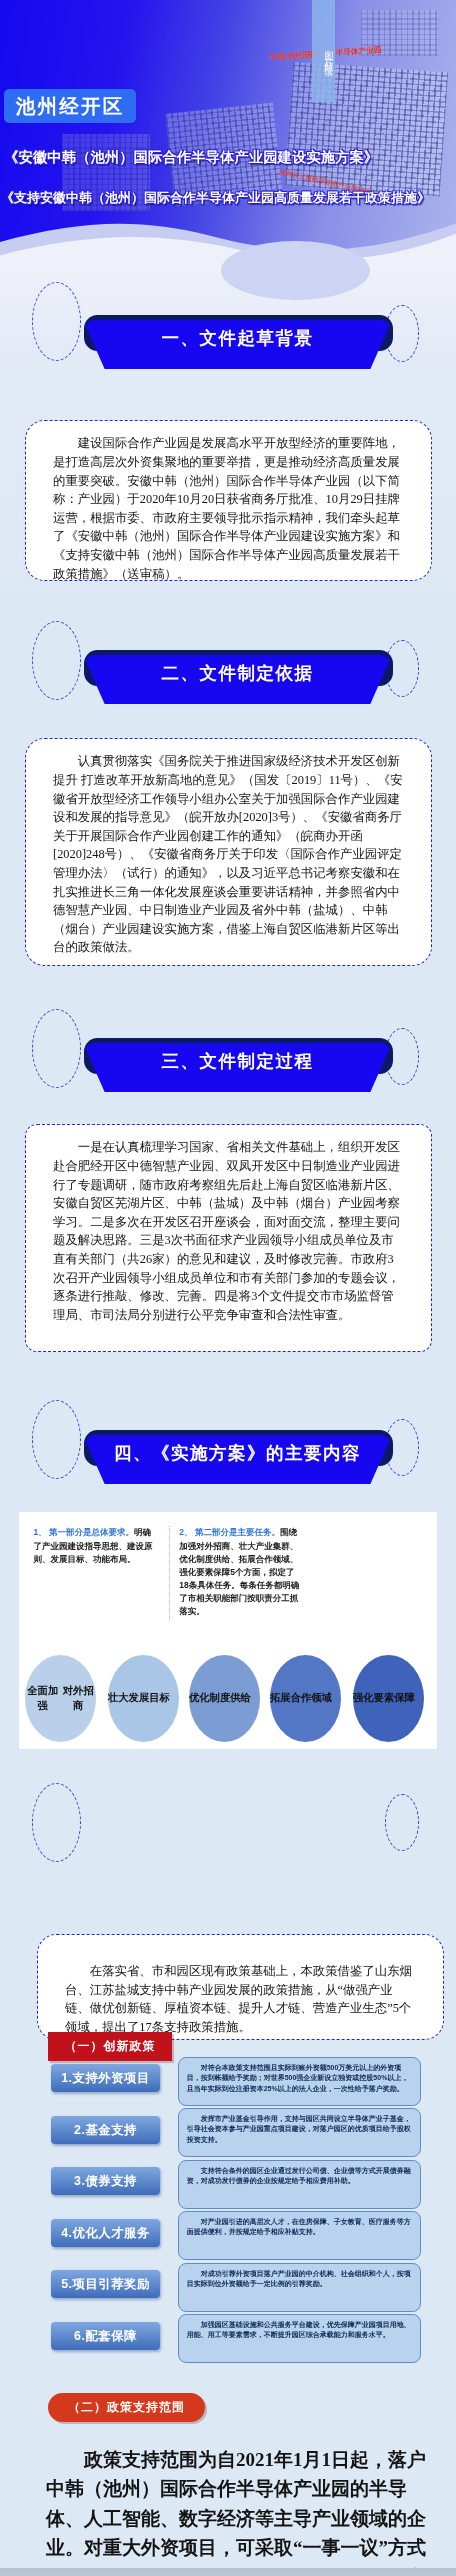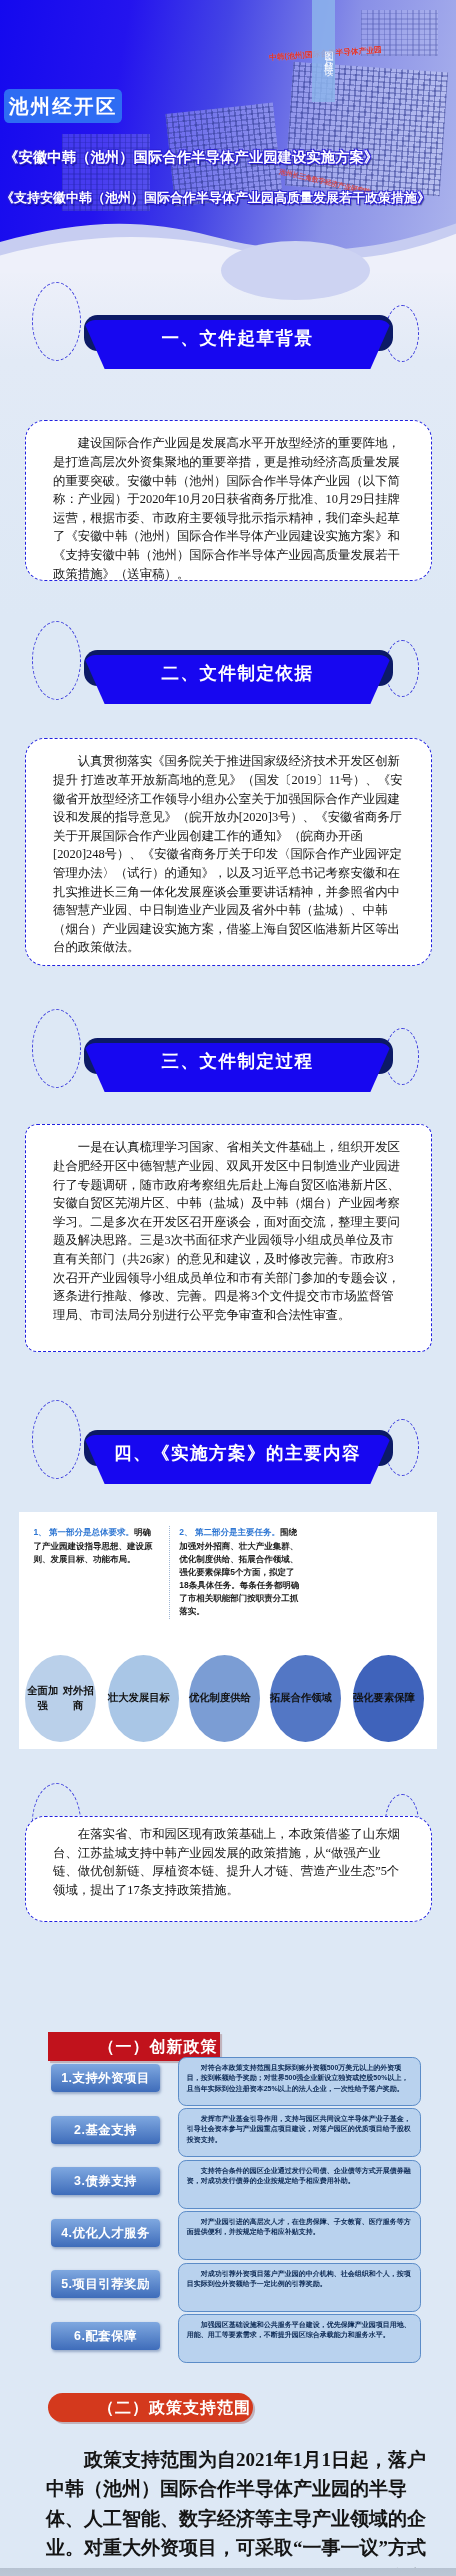--- a/index.html
+++ b/index.html
@@ -6,21 +6,21 @@
   .page{position:relative;width:456px;height:2735px;margin:0 auto;overflow:hidden;
         background:linear-gradient(180deg,#eef0fa 268px,#e2eaf6 361px,#dde8f5 618px,#dde8f5 100%);
         font-family:"Liberation Sans","DejaVu Sans",sans-serif;}
   
   .banner{position:absolute;left:0;top:0;width:456px;height:273px;overflow:hidden;
           background:linear-gradient(100deg,#1409ee 0%,#2414ee 26%,rgba(58,58,228,.95) 46%,rgba(112,120,226,.8) 72%,rgba(150,160,232,.75) 100%);}
   .bldg{position:absolute;background:rgba(225,230,250,.32);}
   .bldg .win{position:absolute;inset:0;background:repeating-linear-gradient(90deg,rgba(40,50,140,.45) 0 1.5px,transparent 1.5px 5.7px),repeating-linear-gradient(0deg,rgba(40,50,140,.35) 0 1.5px,transparent 1.5px 5.2px);}
   .vtab{position:absolute;left:312px;top:0;width:23px;height:102px;background:rgba(140,180,235,.85);
         color:#fff;writing-mode:vertical-rl;text-align:center;font-size:9.3px;letter-spacing:5.2px;padding-top:7.2px;box-sizing:border-box;}
-  .badge{position:absolute;left:4.1px;top:89px;width:118px;height:34px;background:#2e6cf3;border-radius:5.2px;
+  .badge{position:absolute;left:4.1px;top:89px;width:132px;height:34px;background:#2e6cf3;border-radius:5.2px;
          color:#fff;font-size:19.6px;font-weight:bold;text-align:center;line-height:34px;letter-spacing:2.1px;}
   .btitle{position:absolute;color:#fff;font-weight:bold;white-space:nowrap;
           text-shadow:1px 1px 0 #2b1fd6,-1px -1px 0 #2b1fd6,1px -1px 0 #2b1fd6,-1px 1px 0 #2b1fd6,1.5px 1.5px 1px rgba(10,10,90,.6);}
   .btitle1{left:4.1px;top:148px;font-size:14.4px;}
   .btitle2{left:1px;top:189px;font-size:13px;}
   .roof-sign1{position:absolute;left:269px;top:49px;font-size:7.7px;font-weight:bold;color:#e03028;transform:rotate(-4deg);white-space:nowrap;text-shadow:0 0 1px rgba(255,255,255,.4);}
   .roof-sign2{position:absolute;left:278px;top:178px;font-size:6.7px;font-weight:bold;color:#e04038;transform:rotate(13deg);white-space:nowrap;opacity:.85;}
   .wave{position:absolute;left:0;top:206px;width:456px;height:67px;}
   
   .sec-head{position:absolute;left:83px;width:309px;height:49px;}
@@ -40,22 +40,22 @@
   .panel4{position:absolute;left:19px;top:1512px;width:418px;height:237px;background:#fff;}
   .p4col{position:absolute;top:14.4px;width:120px;font-size:8.5px;font-weight:bold;color:#1c1c1c;line-height:1.55;}
   .p4col .lead{color:#2f77d3;}
   .p4c1{left:14.4px;}
   .p4c2{left:150px;border-left:0.5px dotted #9fb6d4;padding-left:9.3px;}
   .p4c3{left:293px;border-left:0.5px dotted #9fb6d4;padding-left:9.3px;width:116px;}
   .bub{position:absolute;width:71px;height:87px;border-radius:50%;display:flex;align-items:center;
        font-size:10.3px;font-weight:bold;color:#111;line-height:1.4;text-align:center;}
   .bub0{background:#bad0ea;} .bub1{background:#a9c6e6;} .bub2{background:#7b9dd4;} .bub3{background:#5377c5;} .bub4{background:#3f63bb;}
   
-  .red-banner{position:absolute;background:#c1121c;color:#fff;font-weight:bold;font-size:16px;text-align:center;
-              box-shadow:2.1px 2.1px 0 rgba(110,20,20,.25);letter-spacing:1px;padding-left:48px;}
+  .red-banner{position:absolute;background:#c1121c;color:#fff;font-weight:bold;font-size:12px;text-align:center;
+              box-shadow:2.1px 2.1px 0 rgba(110,20,20,.25);letter-spacing:1px;}
   .rb1{left:48px;top:2032px;width:124px;height:29px;line-height:29px;}
   .rb2{left:48px;top:2393px;width:157px;height:29px;line-height:29px;background:#d4391d;border-radius:15.5px;}
   .pill{position:absolute;left:51px;width:109px;height:28px;border-radius:4.1px;
         background:linear-gradient(180deg,#7fa8e0,#3e6cba);box-shadow:1px 1.5px 2.6px rgba(30,60,120,.35);
         color:#fff;font-size:12.4px;font-weight:bold;display:flex;align-items:center;justify-content:center;letter-spacing:0.5px;}
   .pbox{position:absolute;left:178px;width:243px;background:#b9d2ee;border:1px solid #5b8cc8;border-radius:8.2px;
         box-sizing:border-box;padding:4.6px 7.7px;color:#0d2a55;font-size:7px;font-weight:bold;line-height:1.5;text-indent:2em;overflow:hidden;}
   .scope{position:absolute;left:30px;top:2429px;width:398px;font-family:"Liberation Serif","DejaVu Serif",serif;
          font-size:19px;line-height:1.55;color:#141414;text-indent:2em;margin:16px;font-weight:bold;}
   
@@ -158,21 +158,21 @@
     <span>拓展</span>
     <span>合作领域</span>
   </div>
   <div class="bub bub4" style="left:353px;top:1655px;">
     <span>强化</span>
     <span>要素保障</span>
   </div>
 
   <div class="circ circ-l" style="left:32px;top:1783px;"></div>
   <div class="circ circ-r" style="left:385px;top:1794px;"></div>
-  <div class="dash-box" style="top:1816px;height:106px;padding:8px 27px;">
+  <div class="dash-box" style="top:1934px;height:106px;padding:27px 27px;margin-left:12px;">
     <p>在落实省、市和园区现有政策基础上，本政策借鉴了山东烟台、江苏盐城支持中韩产业园发展的政策措施，从“做强产业链、做优创新链、厚植资本链、提升人才链、营造产业生态”5个领域，提出了17条支持政策措施。</p>
   </div>
 
   <div class="red-banner rb1">（一）创新政策</div>
 
   <div class="pill" style="top:2064px;">1.支持外资项目</div>
   <div class="pbox" style="top:2057px;height:49px;">对符合本政策支持范围且实际到账外资额500万美元以上的外资项目，按到帐额给予奖励；对世界500强企业新设立独资或控股50%以上，且当年实际到位注册资本25%以上的法人企业，一次性给予落户奖励。</div>
 
   <div class="pill" style="top:2116px;">2.基金支持</div>
   <div class="pbox" style="top:2108px;height:49px;">发挥市产业基金引导作用，支持与园区共同设立半导体产业子基金，引导社会资本参与产业园重点项目建设，对落户园区的优质项目给予股权投资支持。</div>

